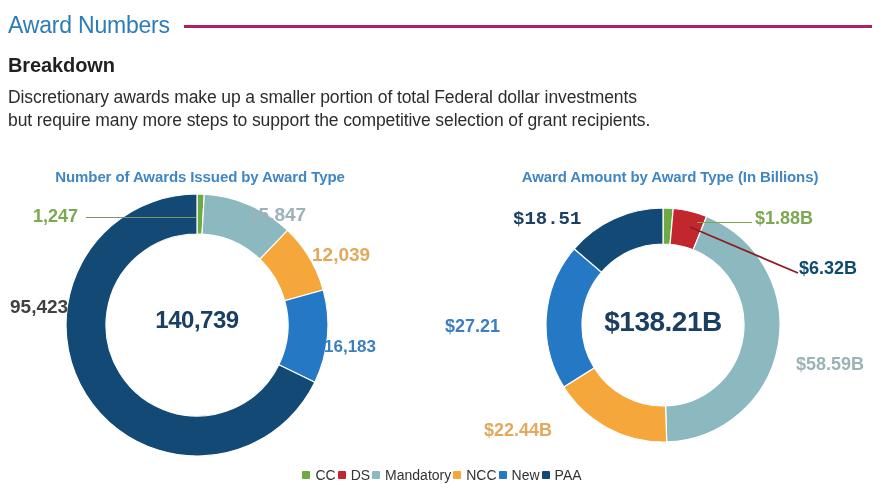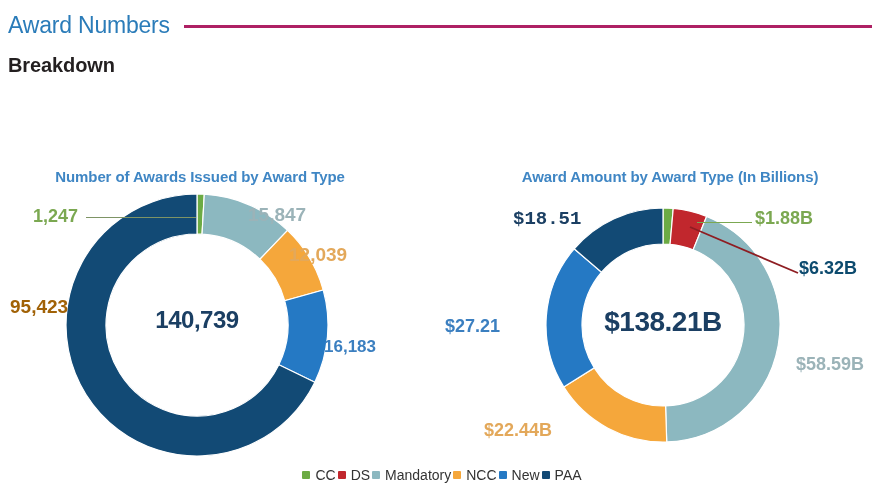--- a/index.html
+++ b/index.html
@@ -68,20 +68,24 @@
 
 <div class="page">
 
   <div class="hdr">
     <div class="hdr-title">Award Numbers</div>
     <div class="hdr-rule"></div>
   </div>
 
   <div class="breakdown">Breakdown</div>
 
+  <div class="desc">
+    <div>Discretionary awards make up a smaller portion of total Federal dollar investments</div>
+    <div>but require many more steps to support the competitive selection of grant recipients.</div>
+  </div>
 
   <div class="chart-title" id="title-left">Number of Awards Issued by Award Type</div>
 
   <div class="donut-wrap" id="donut-left">
     <svg viewBox="0 0 268 268" id="svg-left">
         <path d="M 134 3 A 131 131 0 0 1 141.2891820756247 3.2029517738707227
           L 139.0634776250523 43.140981766581945 A 91 91 0 0 0 134 43 Z" fill="#6cab44" stroke="#ffffff" stroke-width="1.2"></path>
         <path d="M 141.2891820756247 3.2029517738707227 A 131 131 0 0 1 224.54723132226053 39.33110912304379
           L 196.8992217582115 68.2376406885266 A 91 91 0 0 0 139.0634776250523 43.140981766581945 Z" fill="#8cb8c0" stroke="#ffffff" stroke-width="1.2"></path>
         <path d="M 224.54723132226053 39.33110912304379 A 131 131 0 0 1 260.24784400150315 99.03599157745032
@@ -91,23 +95,23 @@
         <path d="M 251.82709298656198 191.2518659812593 A 131 131 0 1 1 133.99999999999997 3
           L 133.99999999999997 43 A 91 91 0 1 0 215.8493546700545 173.7703801854549 Z" fill="#124a75" stroke="#ffffff" stroke-width="1.2"></path>
       </svg>
   </div>
   <div class="center-num" id="center-left">140,739</div>
 
   <div class="leader" id="leader-cc-left" style="left: 86px; top: 217px; width: 110px; border-top-color: rgb(126, 148, 101); border-top-width: 1.4px;"></div>
 
   <span class="lbl" id="lbl-l-cc" style="left: 33px; top: 207px; font-size: 18px; color: rgb(123, 168, 81);">1,247</span>
   <span class="lbl" id="lbl-l-man" style="left: 248px; top: 205px; font-size: 19px; color: rgb(155, 179, 184);">15,847</span>
-  <span class="lbl" id="lbl-l-ncc" style="left: 289px; top: 245px; font-size: 19px; color: rgb(227, 168, 90);">12,039</span>
+  <span class="lbl" id="lbl-l-ncc" style="left: 312px; top: 245px; font-size: 19px; color: rgb(227, 168, 90);">12,039</span>
   <span class="lbl" id="lbl-l-new" style="left: 324px; top: 338px; font-size: 17px; color: rgb(59, 127, 192);">16,183</span>
-  <span class="lbl" id="lbl-l-paa" style="left: 10px; top: 297px; font-size: 19px; color: #a16207;">95,423</span>
+  <span class="lbl" id="lbl-l-paa" style="left: 10px; top: 297px; font-size: 19px; color: #404040;">95,423</span>
 
   <div class="chart-title" id="title-right">Award Amount by Award Type (In Billions)</div>
 
   <div class="donut-wrap" id="donut-right">
     <svg viewBox="0 0 238 238" id="svg-right">
         <path d="M 119.00000000000001 2 A 117 117 0 0 1 129.22812367359018 2.447928005900536
           L 126.08100869710088 38.31010400408499 A 81 81 0 0 0 119 38 Z" fill="#6cab44" stroke="#ffffff" stroke-width="1.2"></path>
         <path d="M 129.22812367359018 2.447928005900536 A 117 117 0 0 1 162.5917607290731 10.423951091692231
           L 149.17891127397368 43.831966140402315 A 81 81 0 0 0 126.08100869710088 38.31010400408499 Z" fill="#c1272d" stroke="#ffffff" stroke-width="1.2"></path>
         <path d="M 162.5917607290731 10.423951091692231 A 117 117 0 0 1 122.73086714926727 235.94050038508692

